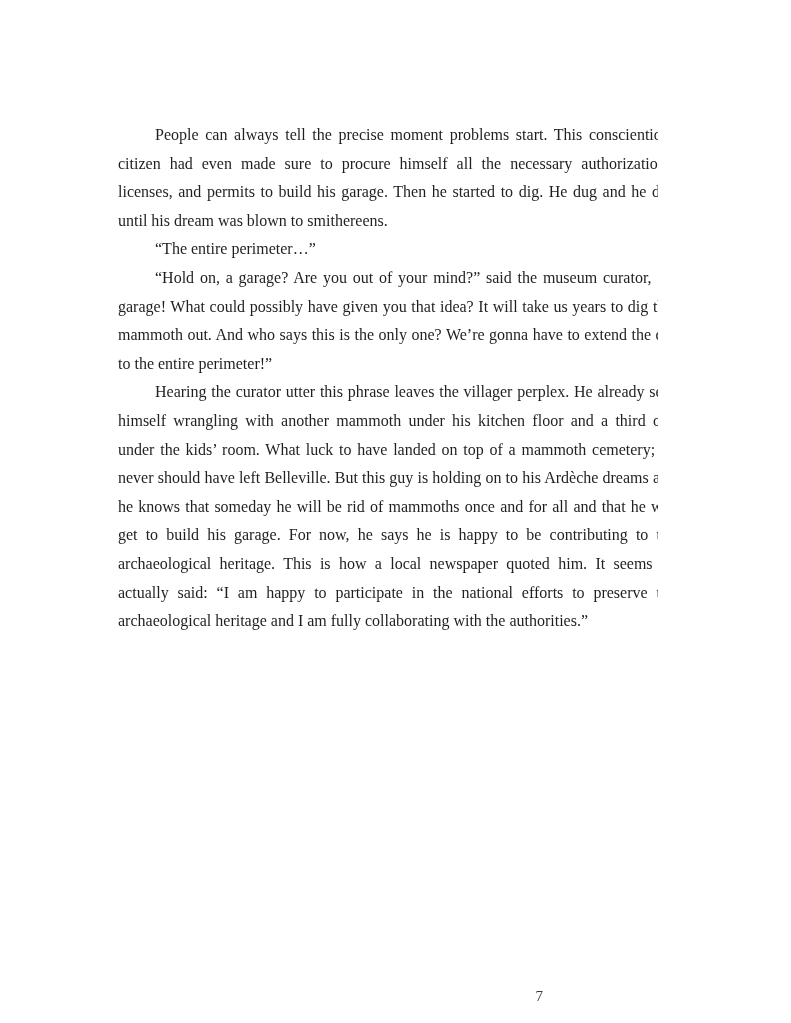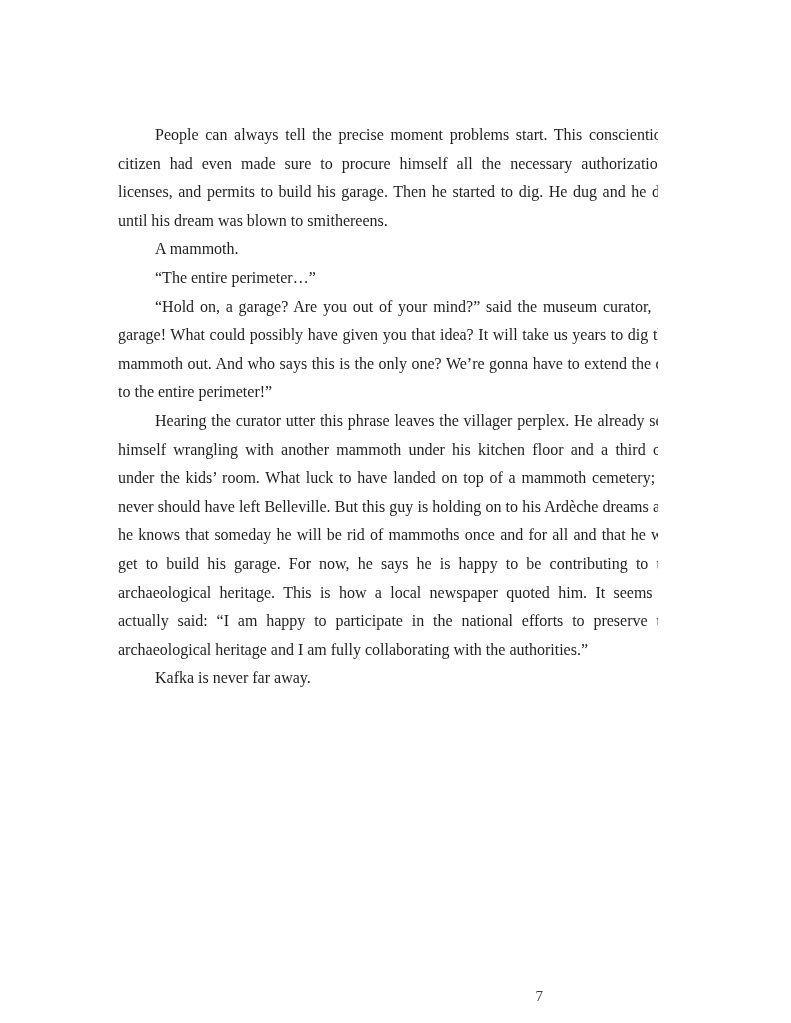--- a/index.html
+++ b/index.html
@@ -42,20 +42,18 @@
     line-height: 20px;
     color: #3b3b3b;
   }
 </style>
 </head>
 <body>
 
 <div class="page">
   <div class="text-block">
     <p>People can always tell the precise moment problems start. This conscientious citizen had even made sure to procure himself all the necessary authorizations, licenses, and permits to build his garage. Then he started to dig. He dug and he dug until his dream was blown to smithereens.</p>
-    <p>A mammoth.</p>
     <p>“The entire perimeter…”</p>
     <p>“Hold on, a garage? Are you out of your mind?” said the museum curator, “A garage! What could possibly have given you that idea? It will take us years to dig this mammoth out. And who says this is the only one? We’re gonna have to extend the dig to the entire perimeter!”</p>
     <p>Hearing the curator utter this phrase leaves the villager perplex. He already sees himself wrangling with another mammoth under his kitchen floor and a third one under the kids’ room. What luck to have landed on top of a mammoth cemetery; he never should have left Belleville. But this guy is holding on to his Ardèche dreams and he knows that someday he will be rid of mammoths once and for all and that he will get to build his garage. For now, he says he is happy to be contributing to the archaeological heritage. This is how a local newspaper quoted him. It seems he actually said: “I am happy to participate in the national efforts to preserve the archaeological heritage and I am fully collaborating with the authorities.”</p>
-    <p>Kafka is never far away.</p>
   </div>
   <div class="page-number">7</div>
 </div>
 
 </body></html>

